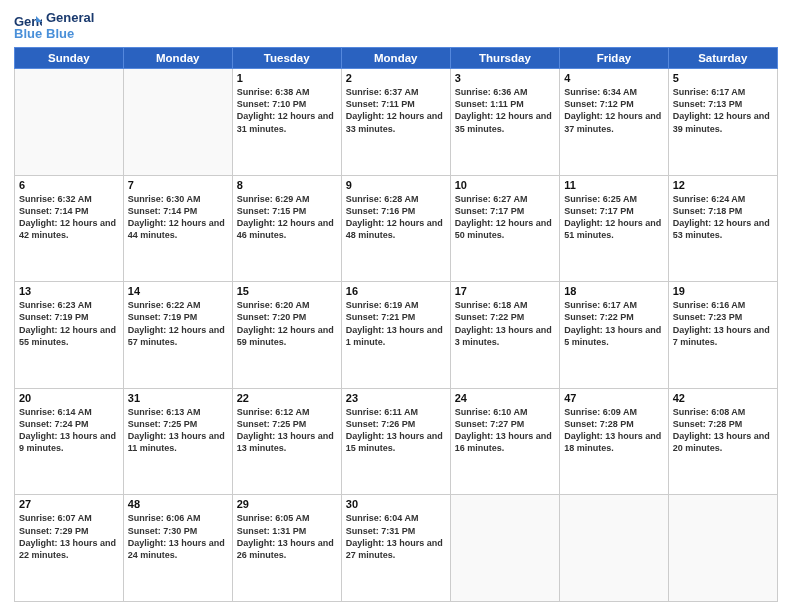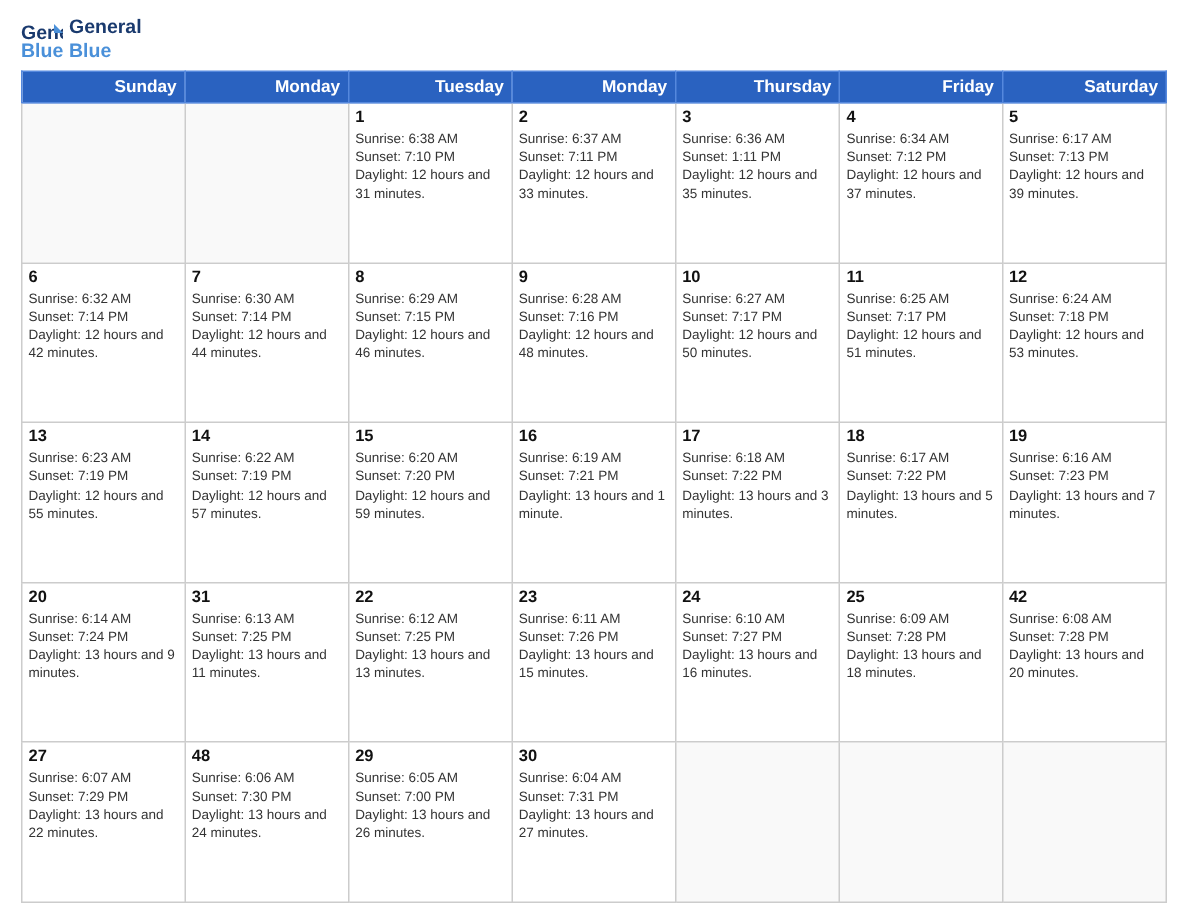--- a/index.html
+++ b/index.html
@@ -49,21 +49,21 @@
       width: 100%;
       border-collapse: collapse;
       flex: 1;
     }
     .calendar th {
       background: #2a62c0;
       color: #fff;
       font-size: 11.5px;
       font-weight: bold;
       padding: 4px 5px;
-      text-align: right;
+      text-align: center;
       border: 1px solid #5588dd;
     }
     .calendar td {
       border: 1px solid #ccc;
       vertical-align: top;
       padding: 3px 4px;
       width: 113px;
       min-height: 70px;
       font-size: 9px;
       color: #333;
@@ -76,20 +76,21 @@
       font-size: 11px;
       font-weight: bold;
       color: #111;
       display: block;
       margin-bottom: 2px;
     }
     .day-info {
       font-size: 9px;
       color: #333;
       line-height: 1.35;
+      font-weight: bold;
     }
     tr {
       height: auto;
     }
   </style>
 </head>
 <body>
 
 <div class="page">
   <div class="header">
@@ -294,21 +295,21 @@
 and 15 minutes.</div>
           </td>
           <td>
             <span class="day-num">24</span>
             <div class="day-info">Sunrise: 6:10 AM
 Sunset: 7:27 PM
 Daylight: 13 hours
 and 16 minutes.</div>
           </td>
           <td>
-            <span class="day-num">25</span>
+            <span class="day-num">47</span>
             <div class="day-info">Sunrise: 6:09 AM
 Sunset: 7:28 PM
 Daylight: 13 hours
 and 18 minutes.</div>
           </td>
           <td>
             <span class="day-num">42</span>
             <div class="day-info">Sunrise: 6:08 AM
 Sunset: 7:28 PM
 Daylight: 13 hours
@@ -326,21 +327,21 @@
           <td>
             <span class="day-num">48</span>
             <div class="day-info">Sunrise: 6:06 AM
 Sunset: 7:30 PM
 Daylight: 13 hours
 and 24 minutes.</div>
           </td>
           <td>
             <span class="day-num">29</span>
             <div class="day-info">Sunrise: 6:05 AM
-Sunset: 7:00 PM
+Sunset: 1:31 PM
 Daylight: 13 hours
 and 26 minutes.</div>
           </td>
           <td>
             <span class="day-num">30</span>
             <div class="day-info">Sunrise: 6:04 AM
 Sunset: 7:31 PM
 Daylight: 13 hours
 and 27 minutes.</div>
           </td>

